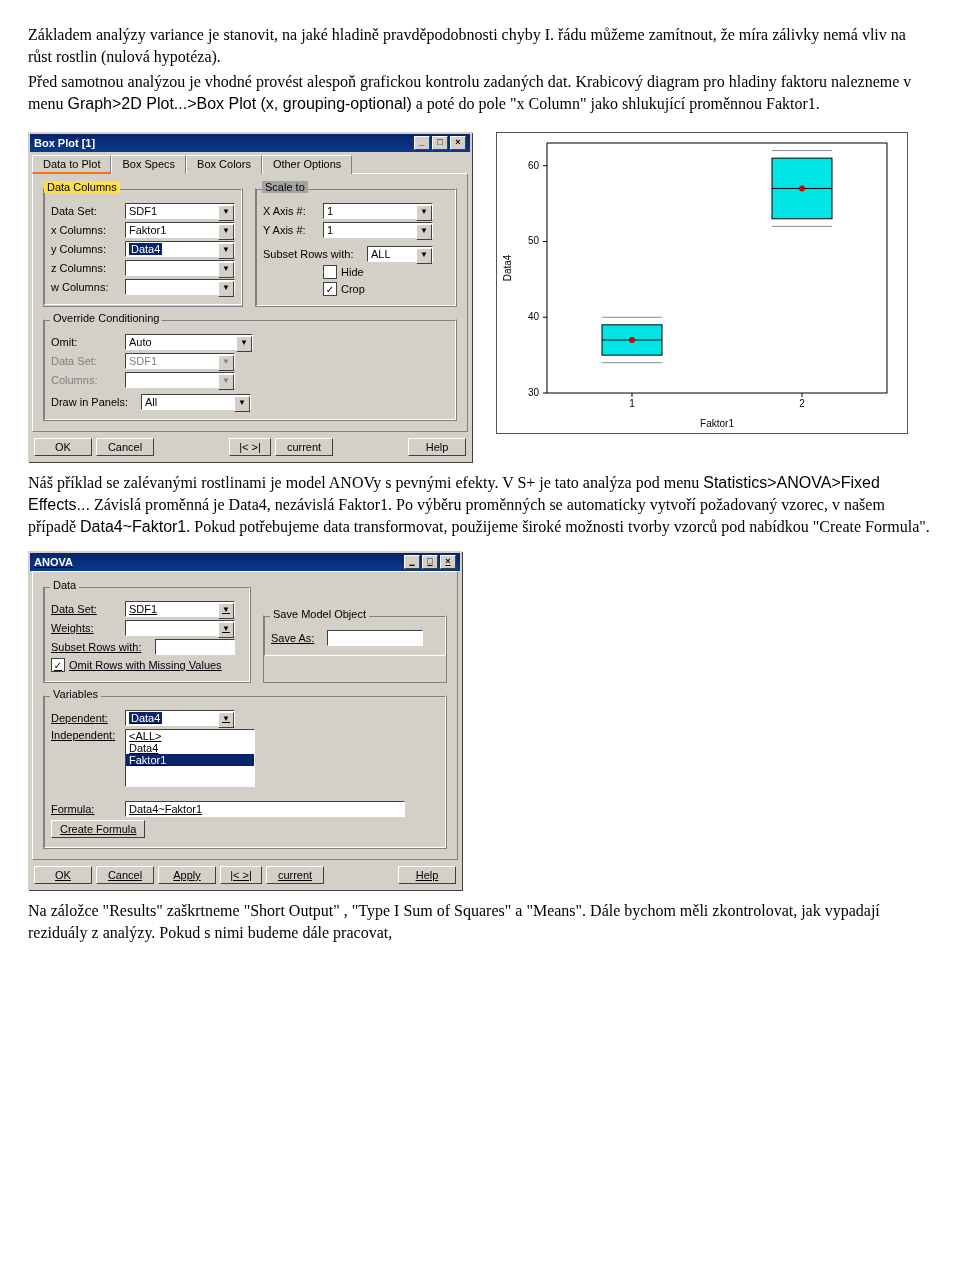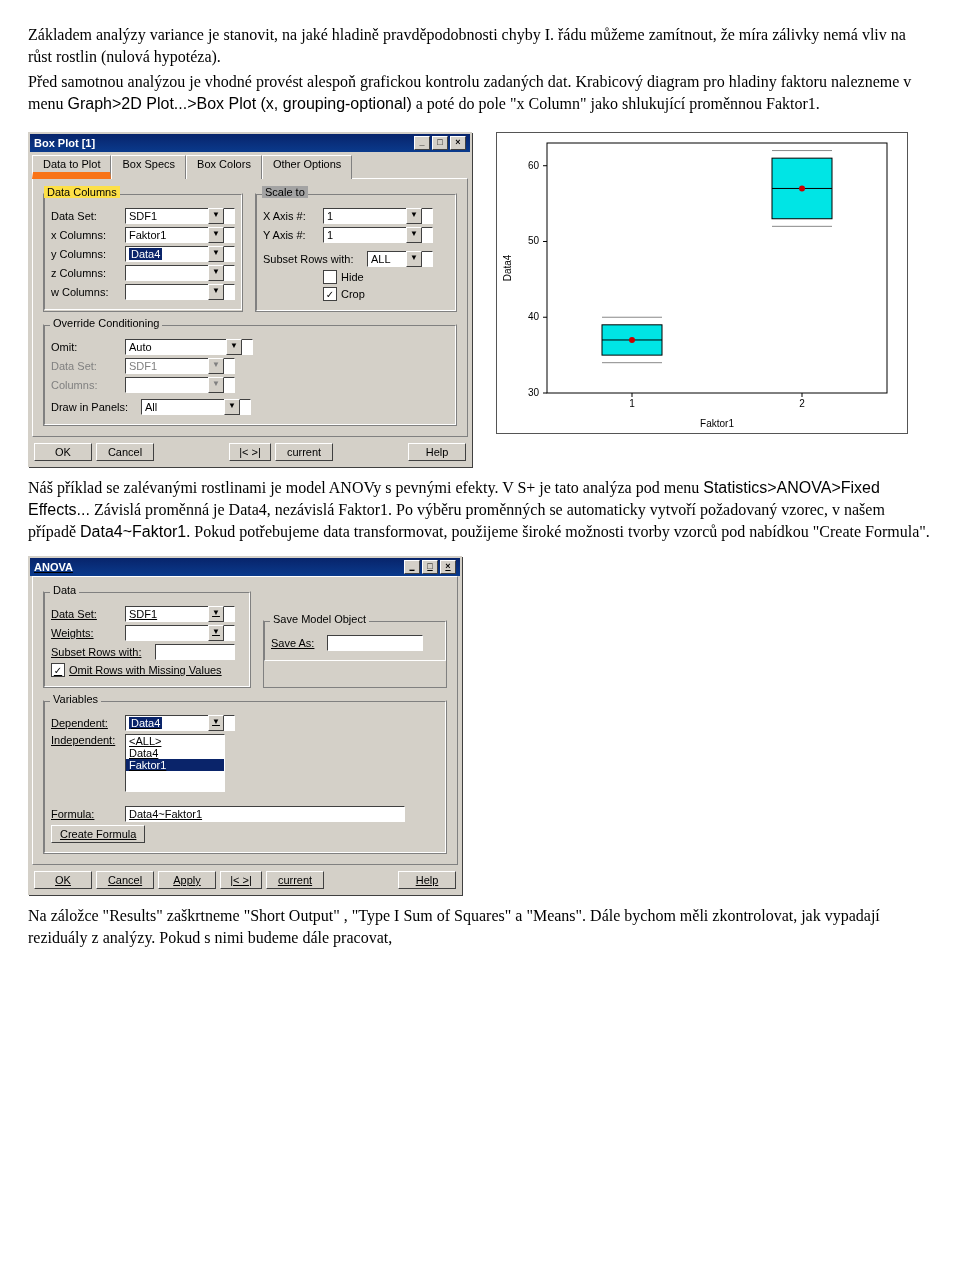--- a/index.html
+++ b/index.html
@@ -51,21 +51,21 @@
     padding: 2px 2px 0 2px;
     gap: 0;
   }
   .tab {
     background:#d4d0c8;
     border-top:1px solid #fff; border-left:1px solid #fff; border-right:1px solid #808080;
     padding: 2px 10px;
     position: relative;
     top: 1px;
   }
-  .tab.active { border-bottom: 7px solid #f97316; z-index:2;text-align:center; }
+  .tab.active { border-bottom: 2px solid #f97316; z-index:2;text-align:center; }
   .panel {
     border-top:1px solid #fff; border-left:1px solid #fff;
     border-right:1px solid #808080; border-bottom:1px solid #808080;
     margin: 0 2px 2px 2px;
     padding: 6px;
   }
   .groupbox {
     border:1px solid #808080;
     border-top-color:#fff0;
     position: relative;
@@ -91,21 +91,21 @@
   .row { display:flex; align-items:center; gap:4px; margin: 3px 0; }
   .lbl { width: 70px; }
   .lbl.disabled, .disabled { color:#808080; }
   .field, .combo, .listbox {
     background:#fff;
     border-top:1px solid #404040; border-left:1px solid #404040;
     border-right:1px solid #fff; border-bottom:1px solid #fff;
     height: 16px; box-sizing:border-box; padding: 1px 3px;
     font-family: Tahoma, Arial, sans-serif; font-size:11px;
   }
-  .combo { display:flex; align-items:center; justify-content:space-between; padding-right:10px;}
+  .combo { display:flex; justify-content:space-between; padding-right:0;}
   .combo .ddbtn {
     width:14px; height:14px;
     background:#d4d0c8;
     border-top:1px solid #fff; border-left:1px solid #fff;
     border-right:1px solid #404040; border-bottom:1px solid #404040;
     text-align:center; font-size:8px; line-height:12px;
   }
   .sel { background:#0a246a; color:#fff; padding:0 2px; display:inline-block; }
   .btn {
     background:#d4d0c8;
@@ -361,21 +361,21 @@
           <div style="position:absolute;top:-8px;left:6px;background:#d4d0c8;padding:0 3px">Variables</div>
           <div class="row">
               <span class="lbl">Dependent:</span>
             <div class="combo" style="width:110px">
                 <span class="sel">Data4</span>
                 <div class="ddbtn">▼</div>
               </div>
             </div>
           <div class="row" style="align-items:flex-start">
               <span class="lbl">Independent:</span>
-            <div class="listbox" style="width:100px">
+            <div class="listbox" style="width:130px">
               <div>&lt;ALL&gt;</div>
               <div>Data4</div>
               <div class="sel" style="display:block">Faktor1</div>
               <div style="height:20px"></div>
             </div>
             </div>
           <div class="row" style="margin-top:14px">
               <span class="lbl">Formula:</span>
             <div class="field" style="width:280px">Data4~Faktor1</div>
             </div>

